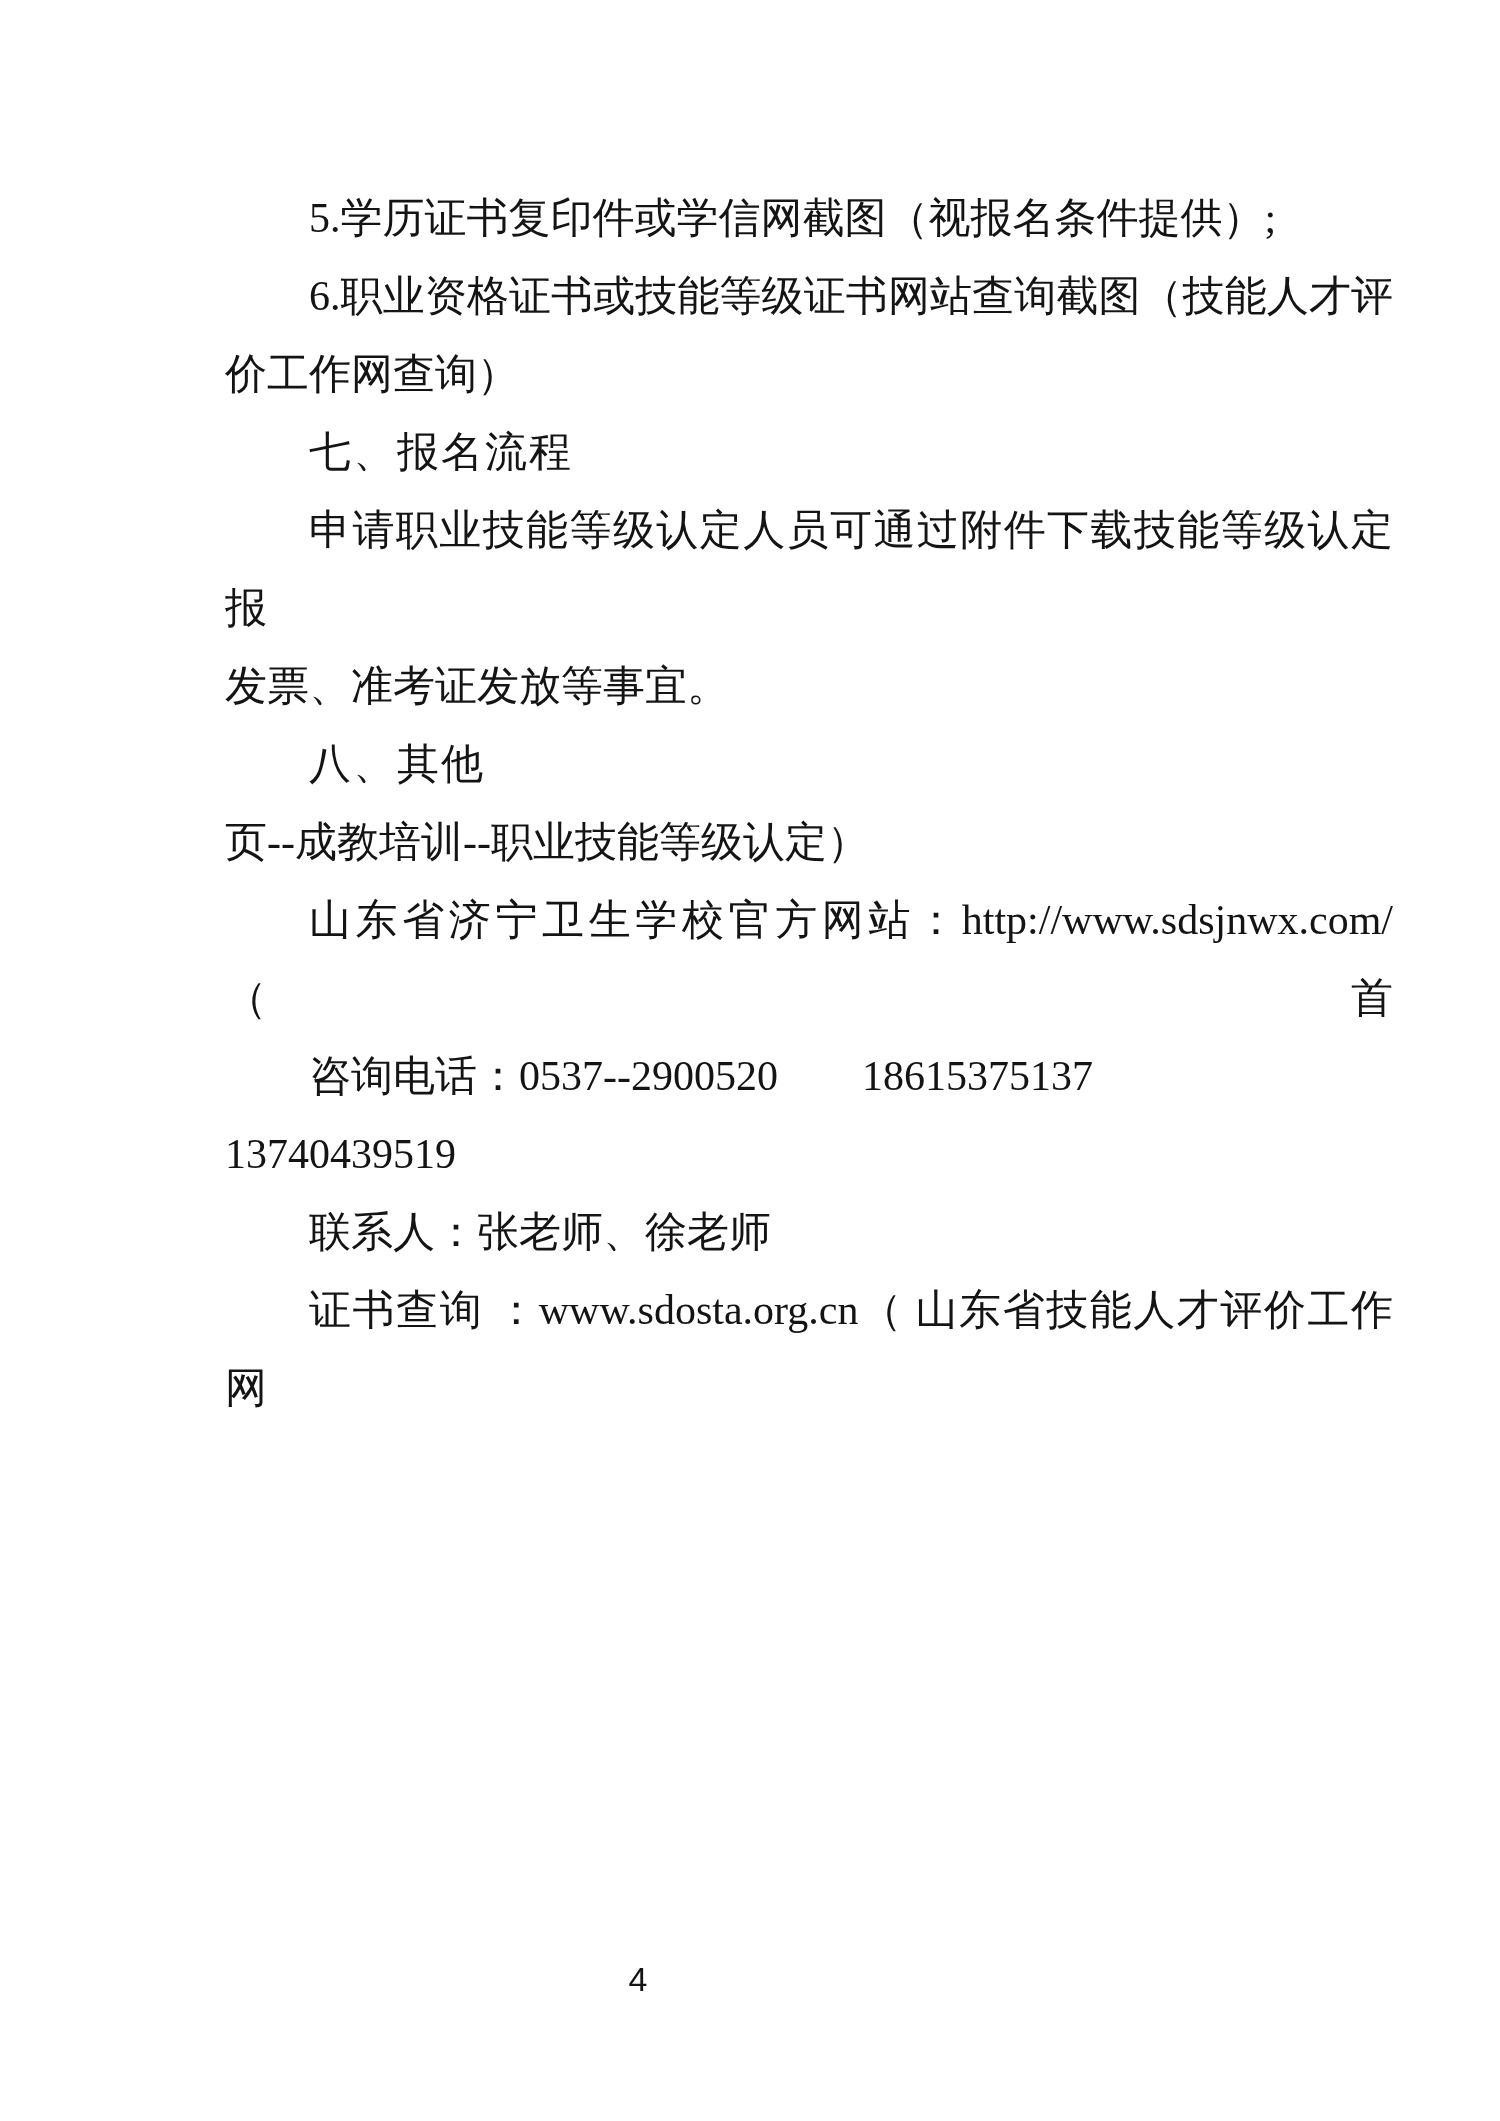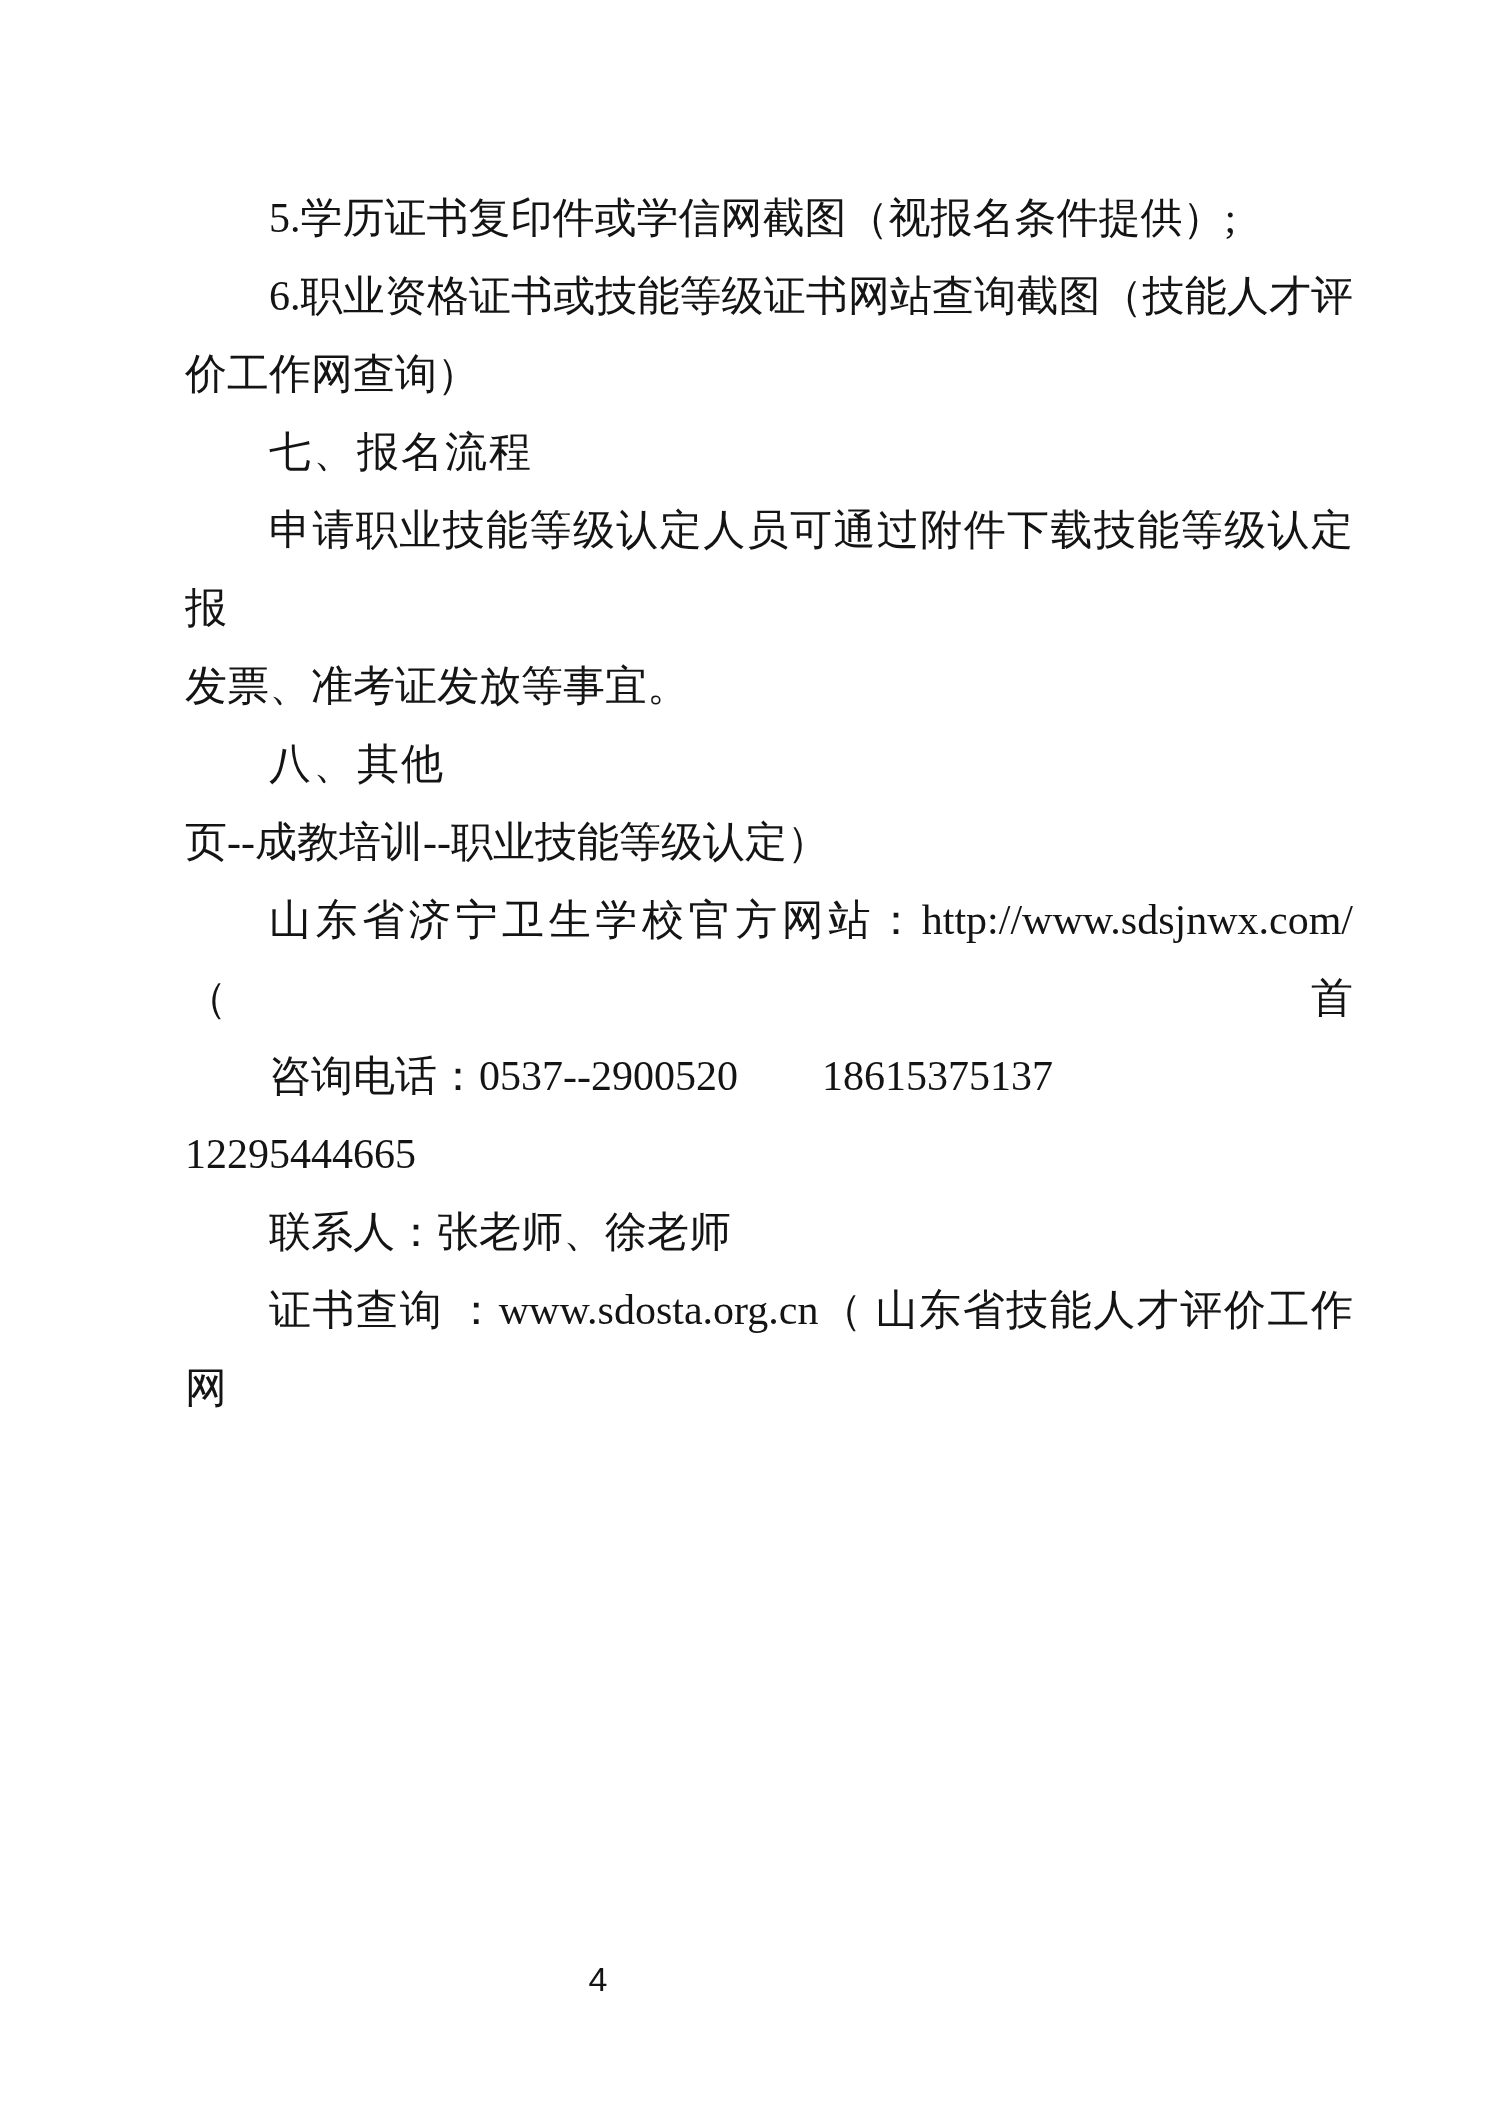--- a/index.html
+++ b/index.html
@@ -8,20 +8,21 @@
     background: #ffffff;
     overflow: hidden;
   }
   .page {
     position: relative;
     width: 1196px;
     height: 2121px;
     background: #ffffff;
     color: #141414;
     font-family: "Liberation Serif", "DejaVu Serif", serif;
+    margin-left: 40px;
   }
   .content {
     position: absolute;
     left: 185px;
     top: 179px;
     width: 1168px;
   }
   .para { margin: 0; padding: 0; }
   .line {
     font-size: 42px;
@@ -78,21 +79,21 @@
     <div class="para heading">
       <div class="line indent">八、其他</div>
     </div>
 
     <div class="para">
       <div class="line">页--成教培训--职业技能等级认定）</div>
       <div class="line indent fill">山东省济宁卫生学校官方网站：http://www.sdsjnwx.com/（首</div>
     </div>
 
     <div class="para">
-      <div class="line indent">咨询电话：0537--2900520　　18615375137　　12295444665</div>
+      <div class="line indent">咨询电话：0537--2900520　　18615375137　　13740439519</div>
     </div>
 
     <div class="para">
       <div class="line indent">联系人：张老师、徐老师</div>
     </div>
 
     <div class="para">
       <div class="line indent fill">证书查询 ：www.sdosta.org.cn（ 山东省技能人才评价工作网</div>
 
     </div>

